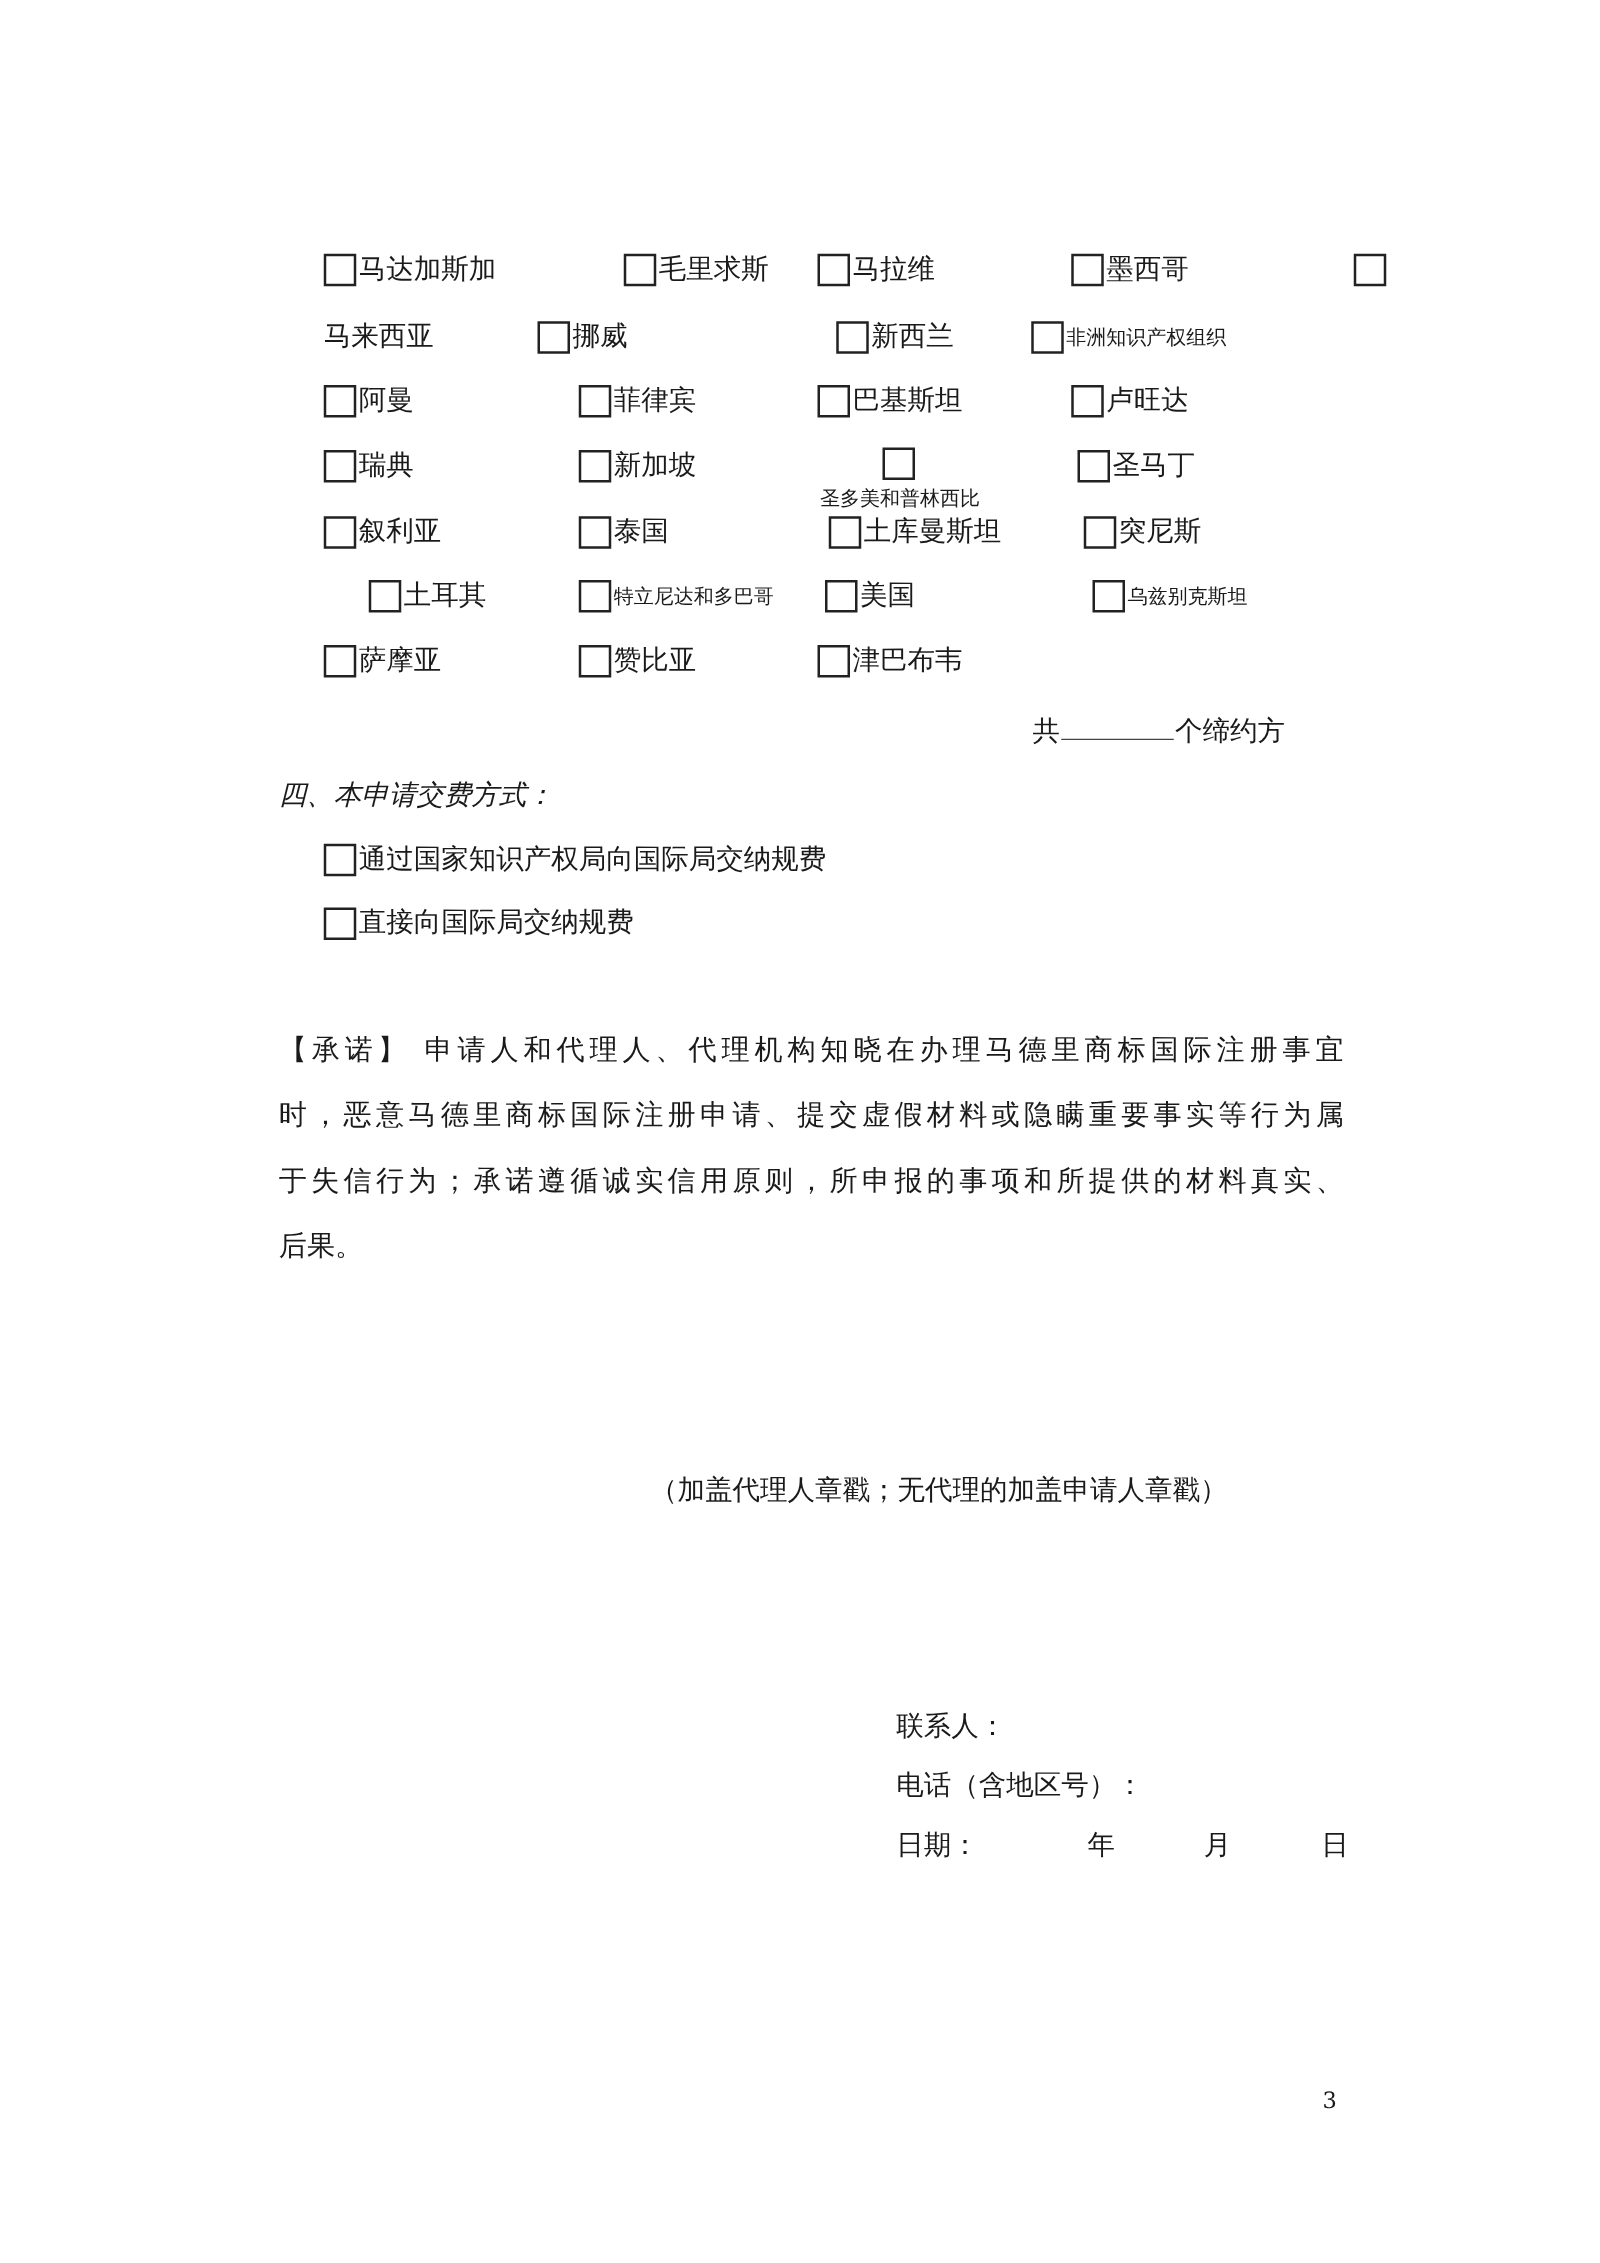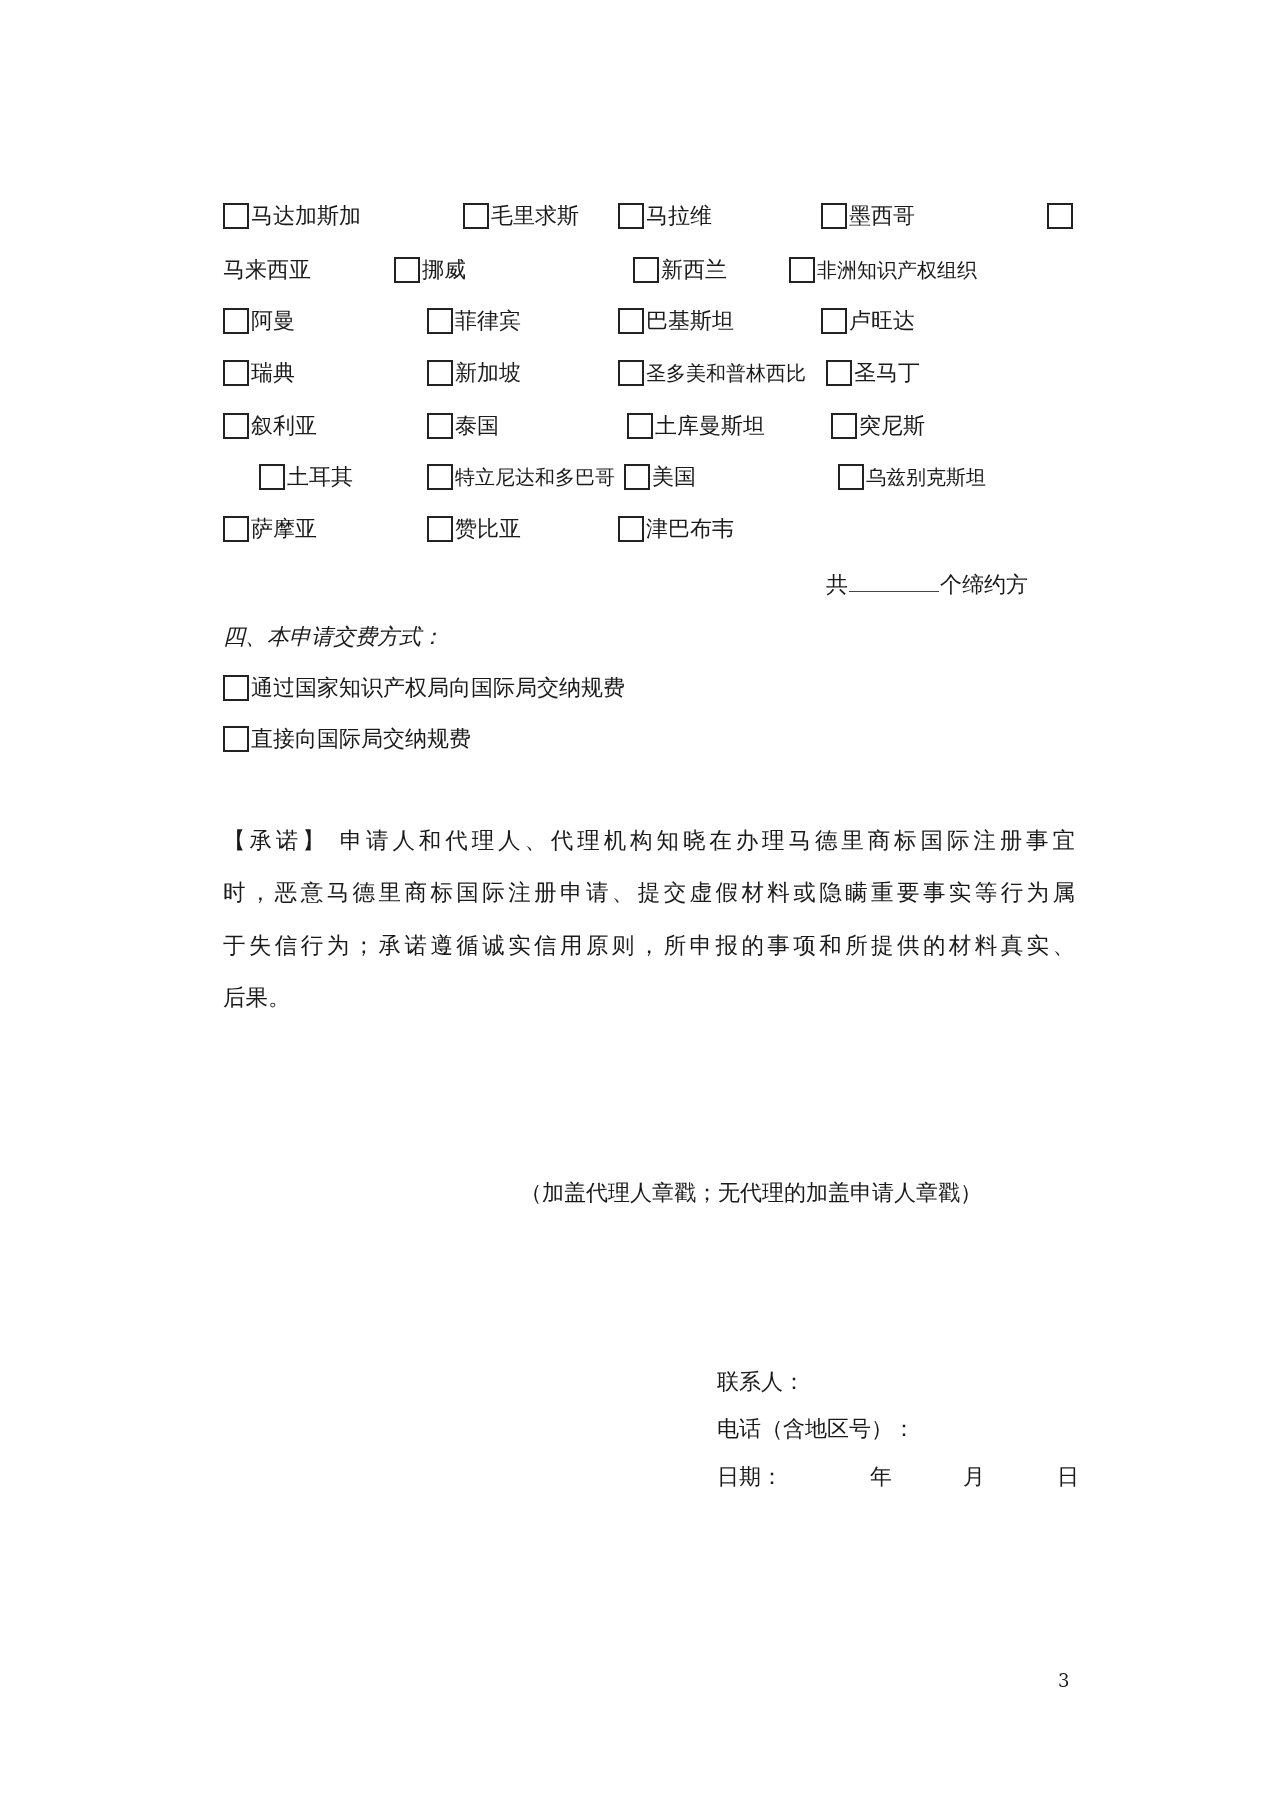--- a/index.html
+++ b/index.html
@@ -1,22 +1,22 @@
 <!DOCTYPE html>
 <html><head>
 <meta charset="utf-8">
 <style>
   html, body { margin:0; padding:0; background:#ffffff; }
   body { width:1280px; height:1810px; position:relative; overflow:hidden;
          font-family:"DejaVu Serif","Liberation Serif",serif; color:#1a1a1a; }
   .abs { position:absolute; white-space:nowrap; }
-  .row-item { position:absolute; display:flex; align-items:center; height:30px; }
+  .row-item { position:absolute; display:flex; align-items:center; height:30px;margin-left:36px; }
   .cb { width:26px; height:26px; border:2px solid #222; box-sizing:border-box; background:#fff; flex:0 0 auto; cursor:pointer; }
   .lbl { font-size:22px; line-height:30px; margin-left:2px; }
-  .lbl.small { font-size:20px; }
+  .lbl.small { font-size:16px; }
   .txt { font-size:22px; line-height:30px; }
   .para { position:absolute; left:223px; width:852px; font-size:22.5px; line-height:52.4px; text-align:justify; }
   .para .line { display:block; white-space:nowrap; text-align-last:justify; }
   .para .line.last { text-align-last:left; }
   .blank { display:inline-block; width:90px; border-bottom:1.5px solid #444; height:22px; vertical-align:baseline; margin:0 1px; }
   .pgnum { font-size:18px; }
 </style>
 </head>
 <body>
 
@@ -72,21 +72,21 @@
       <span class="lbl">卢旺达</span>
     </div>
     <div class="row-item" style="left: 223px; top: 358px;">
       <div class="cb"></div>
       <span class="lbl">瑞典</span>
     </div>
     <div class="row-item" style="left: 427px; top: 358px;">
       <div class="cb"></div>
       <span class="lbl">新加坡</span>
     </div>
-    <div class="row-item" style="left: 618px; top: 358px;">
+    <div class="row-item" style="left: 618px; top: 358px; flex-direction: column;">
       <div class="cb"></div>
       <span class="lbl small">圣多美和普林西比</span>
     </div>
     <div class="row-item" style="left: 826px; top: 358px; justify-content: flex-end;">
       <div class="cb"></div>
       <span class="lbl">圣马丁</span>
     </div>
     <div class="row-item" style="left: 223px; top: 411px;">
       <div class="cb"></div>
       <span class="lbl">叙利亚</span>

